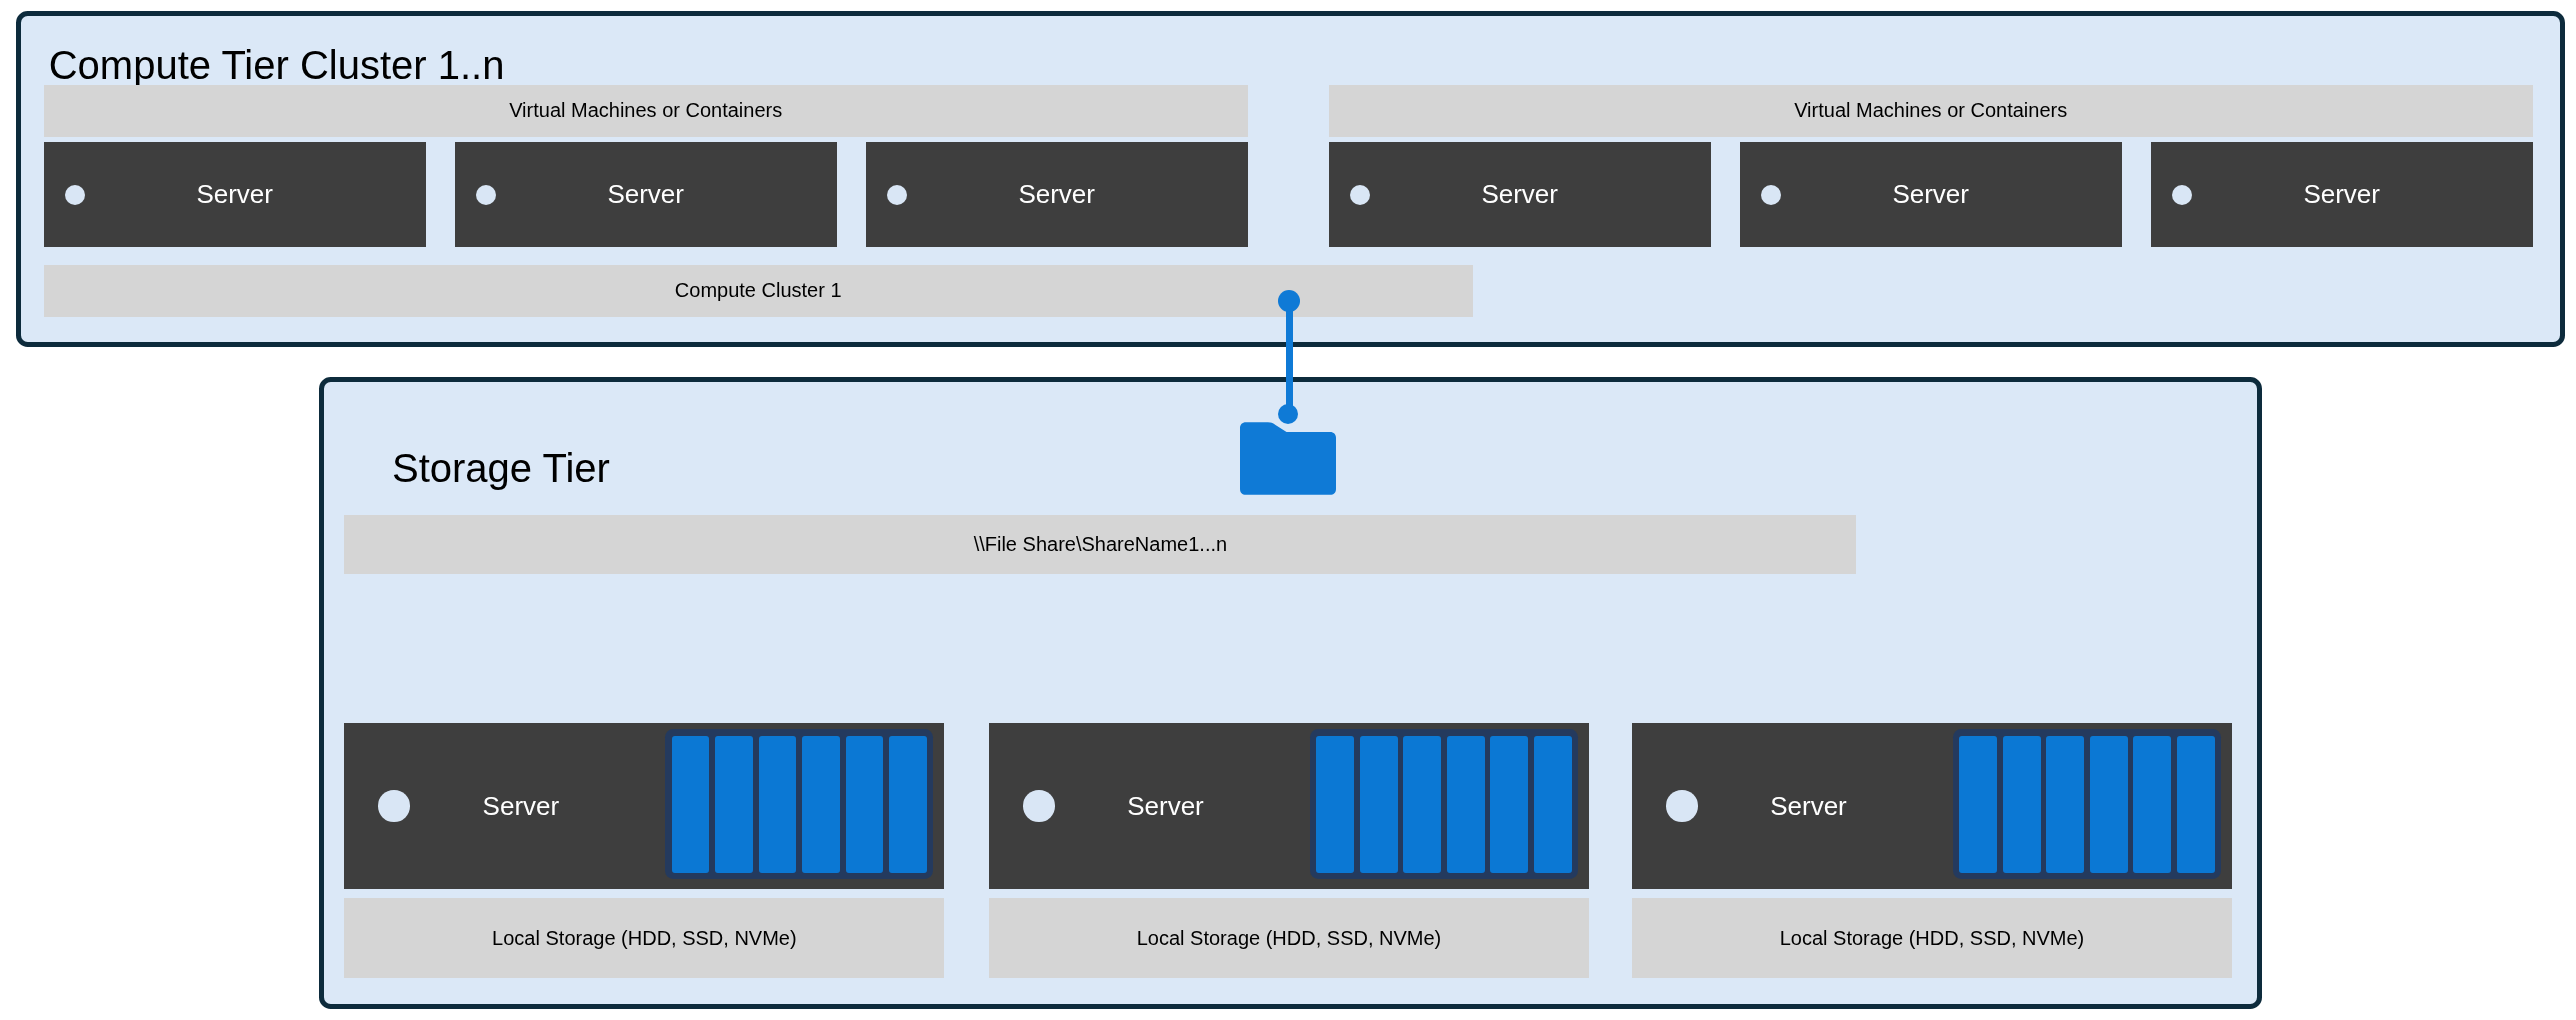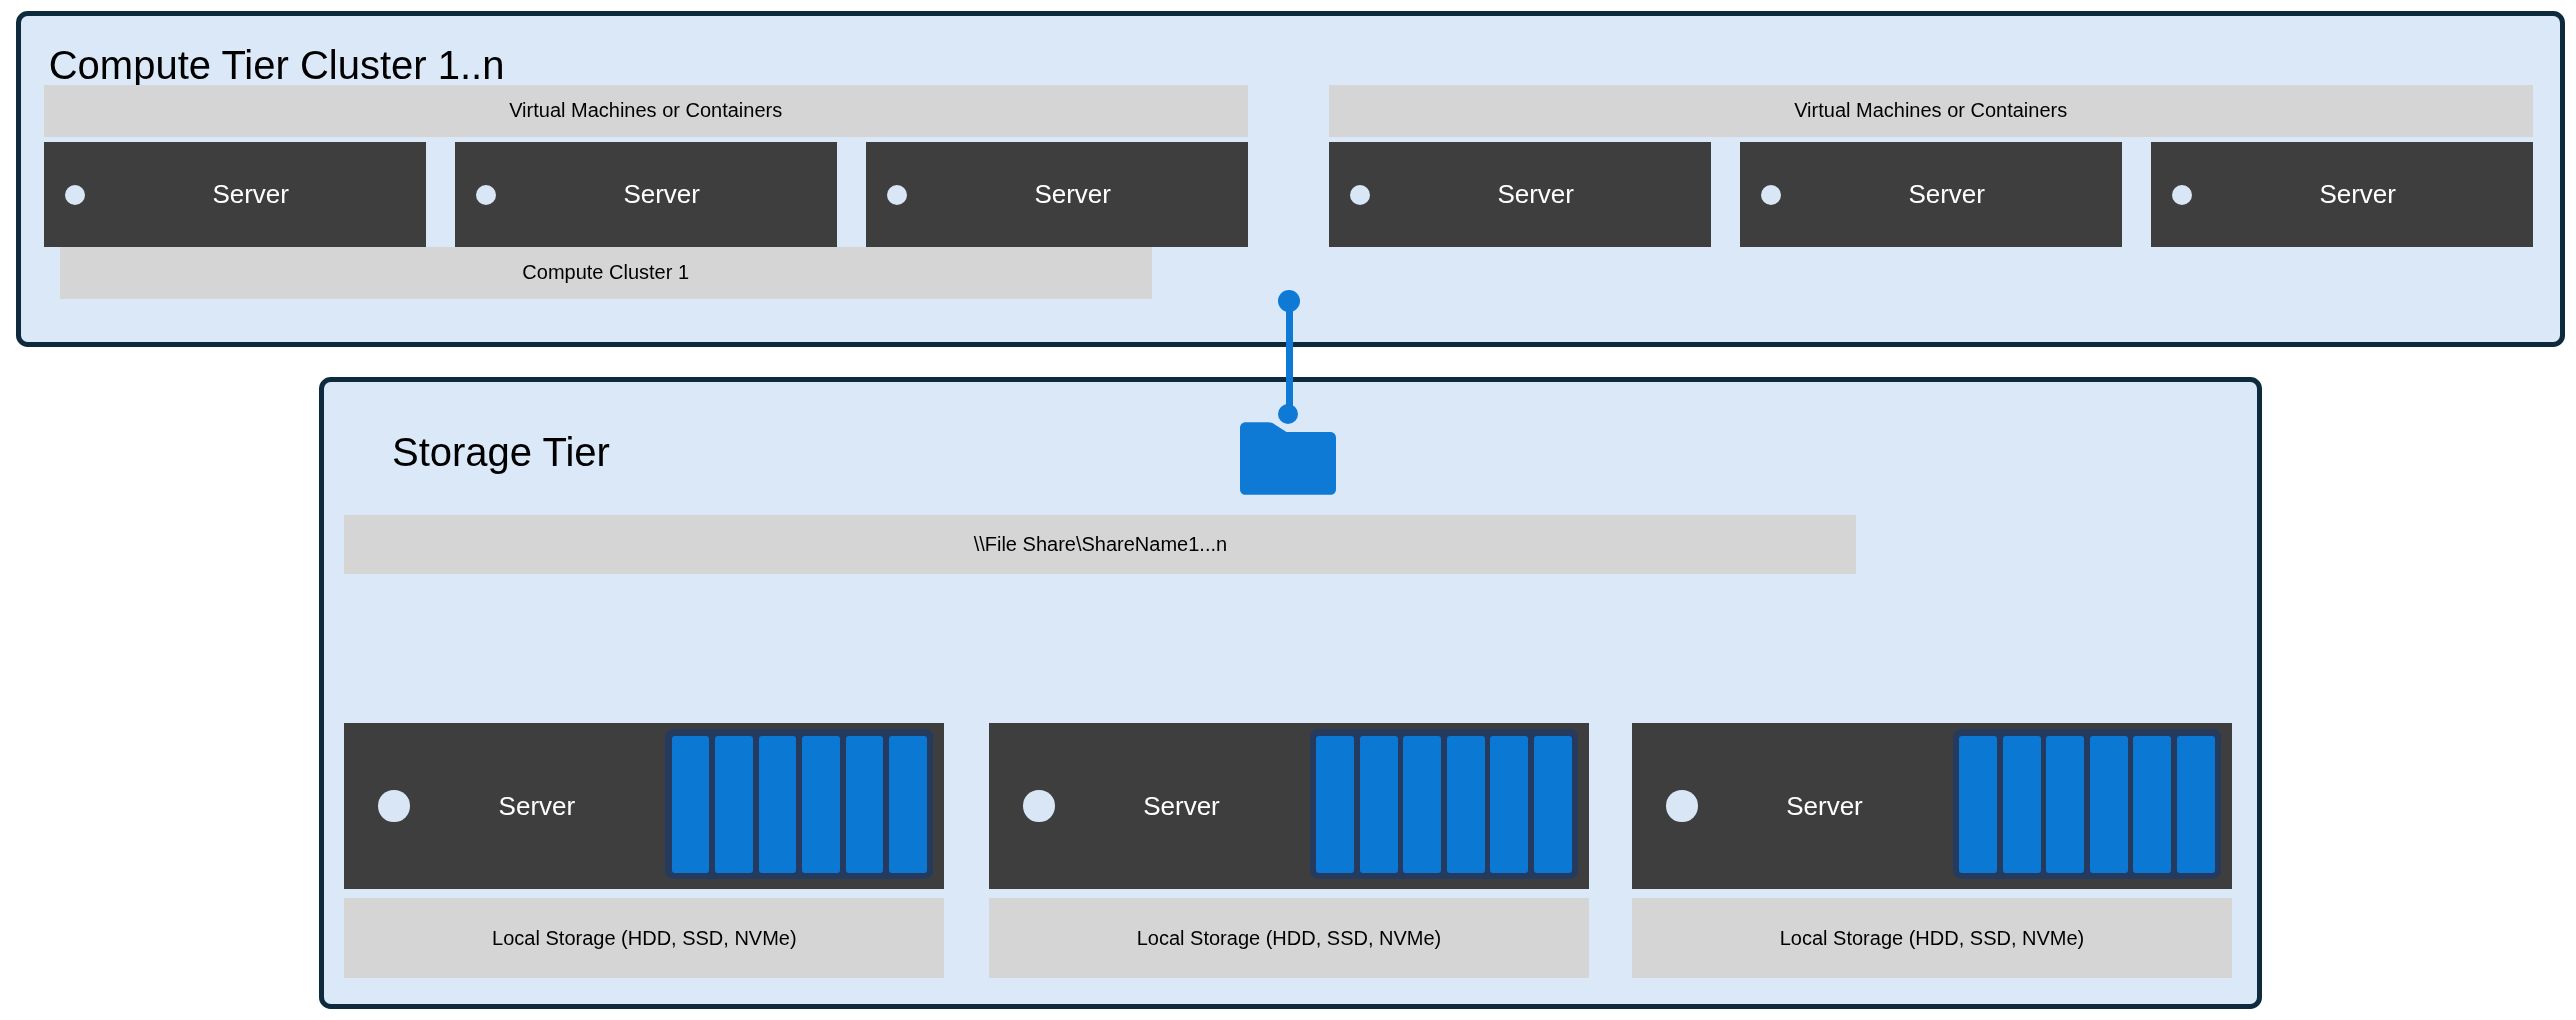--- a/index.html
+++ b/index.html
@@ -17,21 +17,21 @@
   }
   .graybar{
     position:absolute;background:#d5d5d5;display:flex;align-items:center;justify-content:center;
     font-size:20px;color:#000;text-align:center;white-space:nowrap;
   }
   .server-box{
     position:absolute;background:#3e3e3e;
   }
   .server-label{
     position:absolute;color:#ffffff;font-size:26px;white-space:nowrap;
-    display:flex;align-items:center;justify-content:center;margin-left:16px;
+    display:flex;align-items:center;justify-content:center;
   }
   .led{
     position:absolute;background:#d9e6f5;border-radius:50%;
   }
   .disk-array{
     position:absolute;background:#243a5e;border-radius:8.2px;
     display:flex;gap:5.8px;padding:6.4px;box-sizing:border-box;
   }
   .disk{
     flex:1 1 0;background:#0b78d4;border-radius:2.9px;
@@ -64,21 +64,21 @@
       </div>
       <div class="server-box" style="left:411px;top:57px;width:382px;height:105px;">
         <span class="led" style="left:21px;top:43px;width:20px;height:20px;"></span>
         <span class="server-label" style="left:0;top:0;width:100%;height:100%;">Server</span>
       </div>
       <div class="server-box" style="left:822px;top:57px;width:382px;height:105px;">
         <span class="led" style="left:21px;top:43px;width:20px;height:20px;"></span>
         <span class="server-label" style="left:0;top:0;width:100%;height:100%;">Server</span>
       </div>
 
-      <div class="graybar" style="left:0;top:162px;width:1092px;height:52px;margin-left:16px;">
+      <div class="graybar" style="left:0;top:180px;width:1429px;height:52px;">
         <span>Compute Cluster 1</span>
       </div>
     </div>
 
     <div style="position:absolute;left:1308px;top:69px;width:1204px;height:219px;">
       <div class="graybar" style="left:0;top:0;width:1204px;height:52px;">
         <span>Virtual Machines or Containers</span>
       </div>
 
       <div class="server-box" style="left:0;top:57px;width:382px;height:105px;">
@@ -97,21 +97,21 @@
     </div>
   </div>
 </div>
 
 <div class="connector-line"></div>
 <div class="connector-dot dot-top"></div>
 <div class="connector-dot dot-bottom"></div>
 
 <div class="tier" style="left:319px;top:377px;width:1943px;height:632px;">
   <div class="tier-inner">
-    <div class="tier-title" style="left:68px;top:48px;">Storage Tier</div>
+    <div class="tier-title" style="left:68px;top:64px;">Storage Tier</div>
 
     <svg class="folder" style="left:916px;top:40px;" width="96" height="73" viewBox="0 0 165 125">
       <path d="M10 0 H48 C54 0 57 2 61 5 L80 17 H155 C161 17 165 21 165 27 V115
                C165 121 161 125 155 125 H10 C4 125 0 121 0 115 V10 C0 4 4 0 10 0 Z" fill="#0f7ad6"></path>
     </svg>
 
     <div class="graybar" style="left:20.4px;top:133px;width:1512px;height:59px;">
       <span>\\File Share\ShareName1...n</span>
     </div>
 

